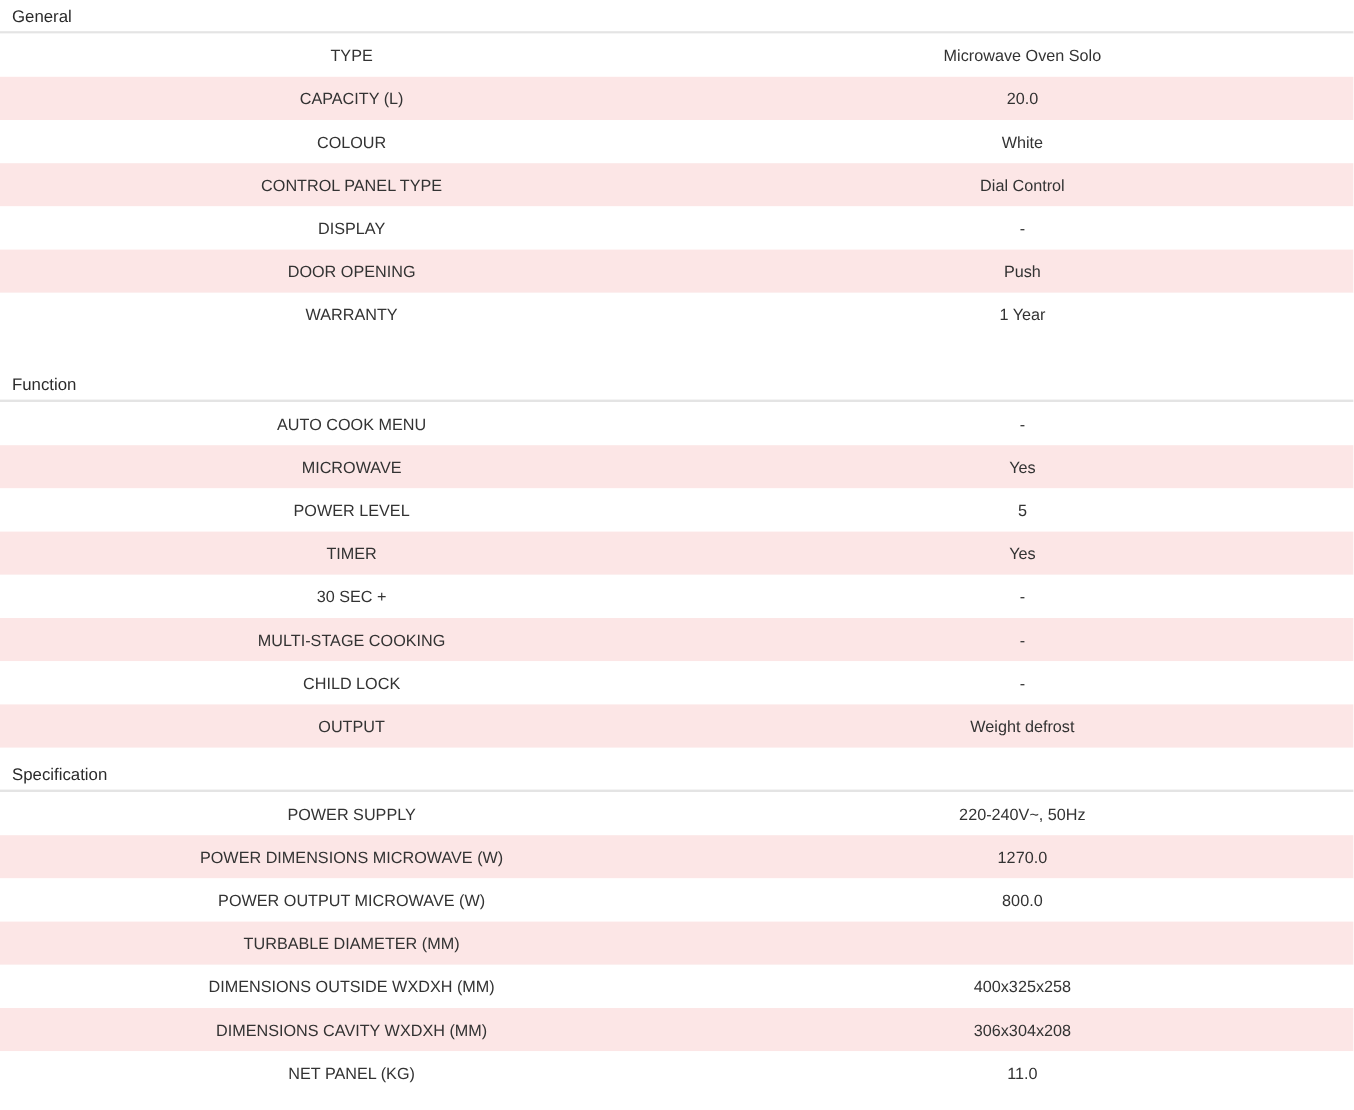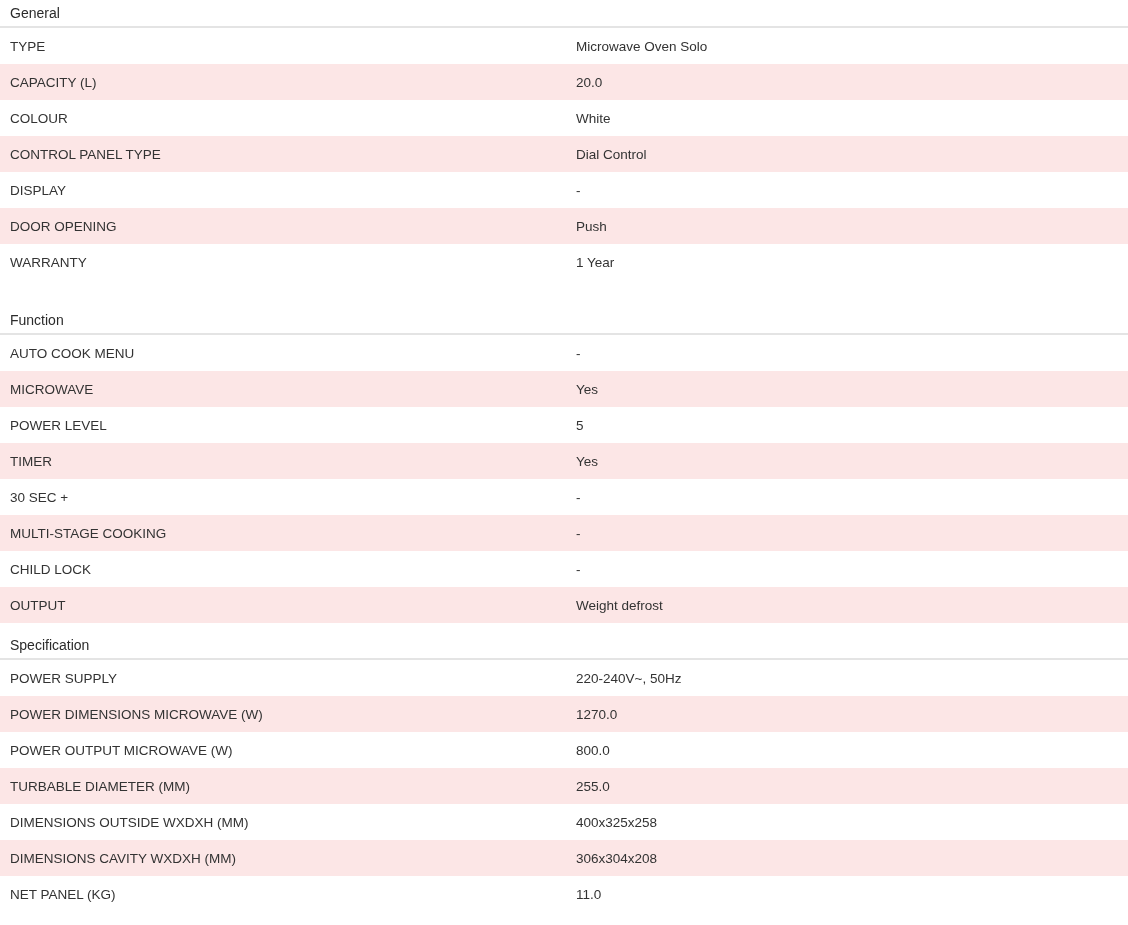--- a/index.html
+++ b/index.html
@@ -35,20 +35,21 @@
   .spec-rows {
     width: 100%;
   }
   .spec-row {
     display: flex;
     align-items: center;
     height: 36px;
     font-size: 13.5px;
     color: #333333;
     background: #ffffff;
+    text-align: center;
   }
   .spec-row:nth-child(even) {
     background: #fce6e6;
   }
   .spec-label {
     width: 576px;
     padding-left: 10px;
     box-sizing: border-box;
     flex: 0 0 auto;
     white-space: nowrap;
@@ -145,21 +146,20 @@
       <div class="spec-row">
         <div class="spec-label">POWER DIMENSIONS MICROWAVE (W)</div>
         <div class="spec-value">1270.0</div>
       </div>
       <div class="spec-row">
         <div class="spec-label">POWER OUTPUT MICROWAVE (W)</div>
         <div class="spec-value">800.0</div>
       </div>
       <div class="spec-row">
         <div class="spec-label">TURBABLE DIAMETER (MM)</div>
-        <div class="spec-value">255.0</div>
       </div>
       <div class="spec-row">
         <div class="spec-label">DIMENSIONS OUTSIDE WXDXH (MM)</div>
         <div class="spec-value">400x325x258</div>
       </div>
       <div class="spec-row">
         <div class="spec-label">DIMENSIONS CAVITY WXDXH (MM)</div>
         <div class="spec-value">306x304x208</div>
       </div>
       <div class="spec-row">

